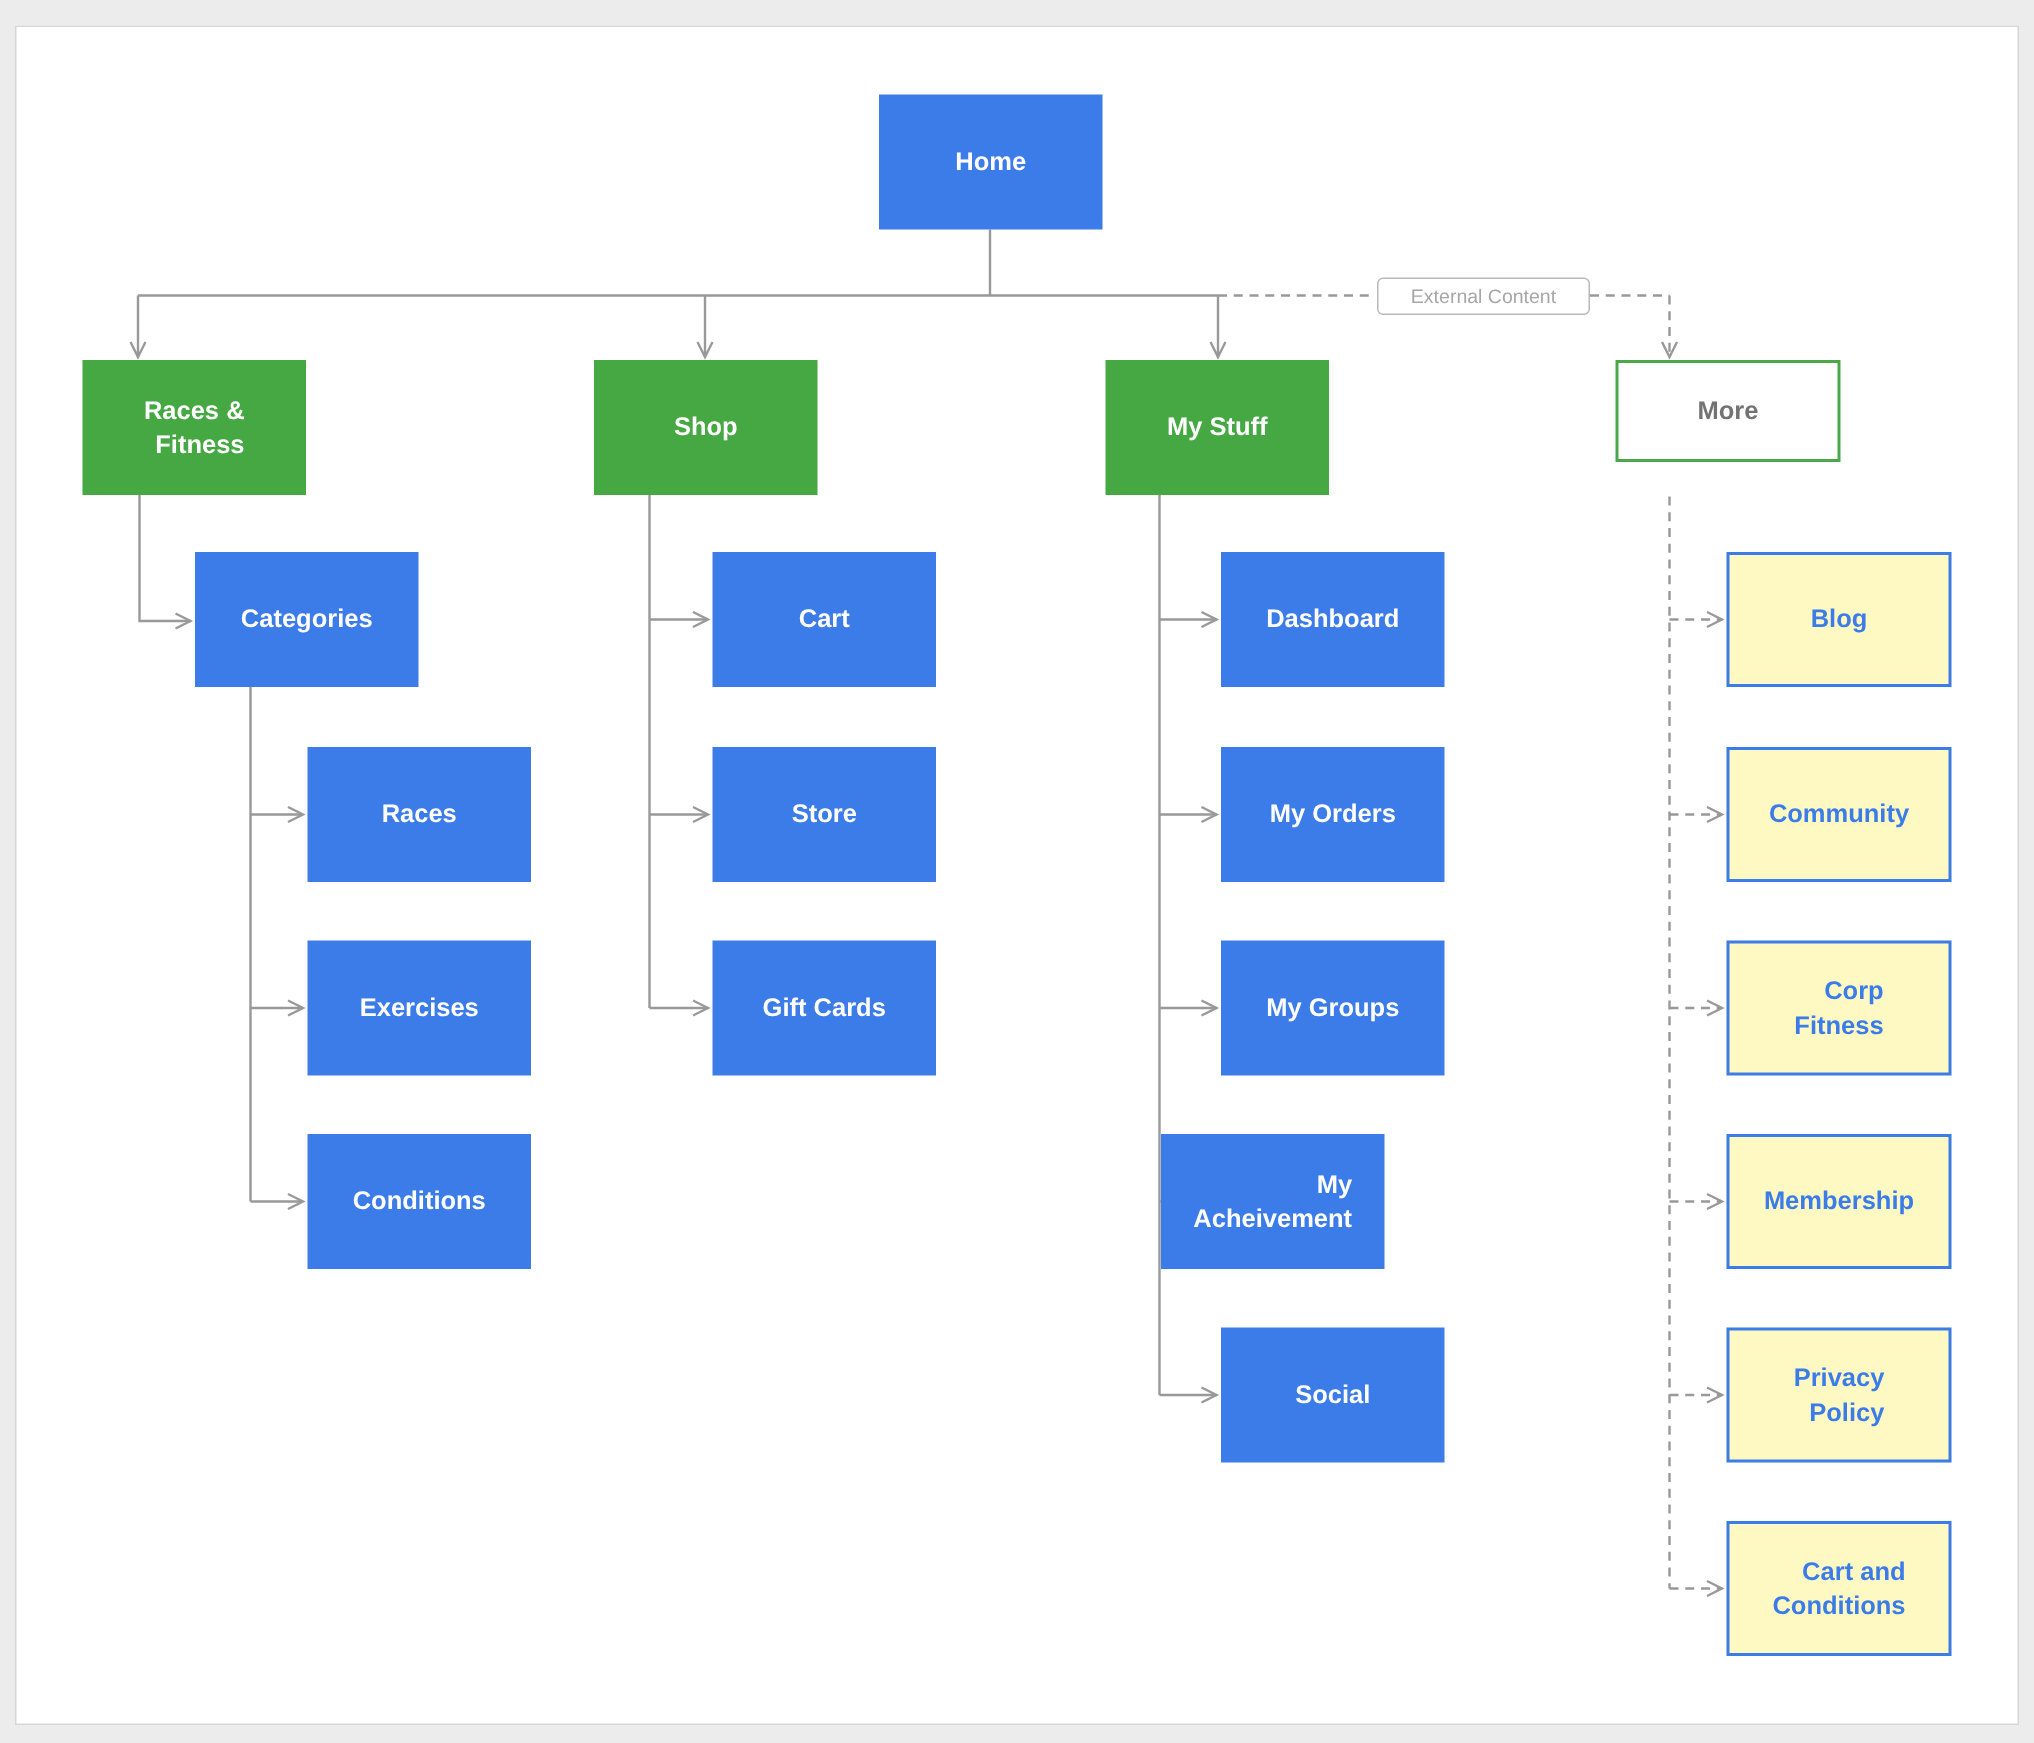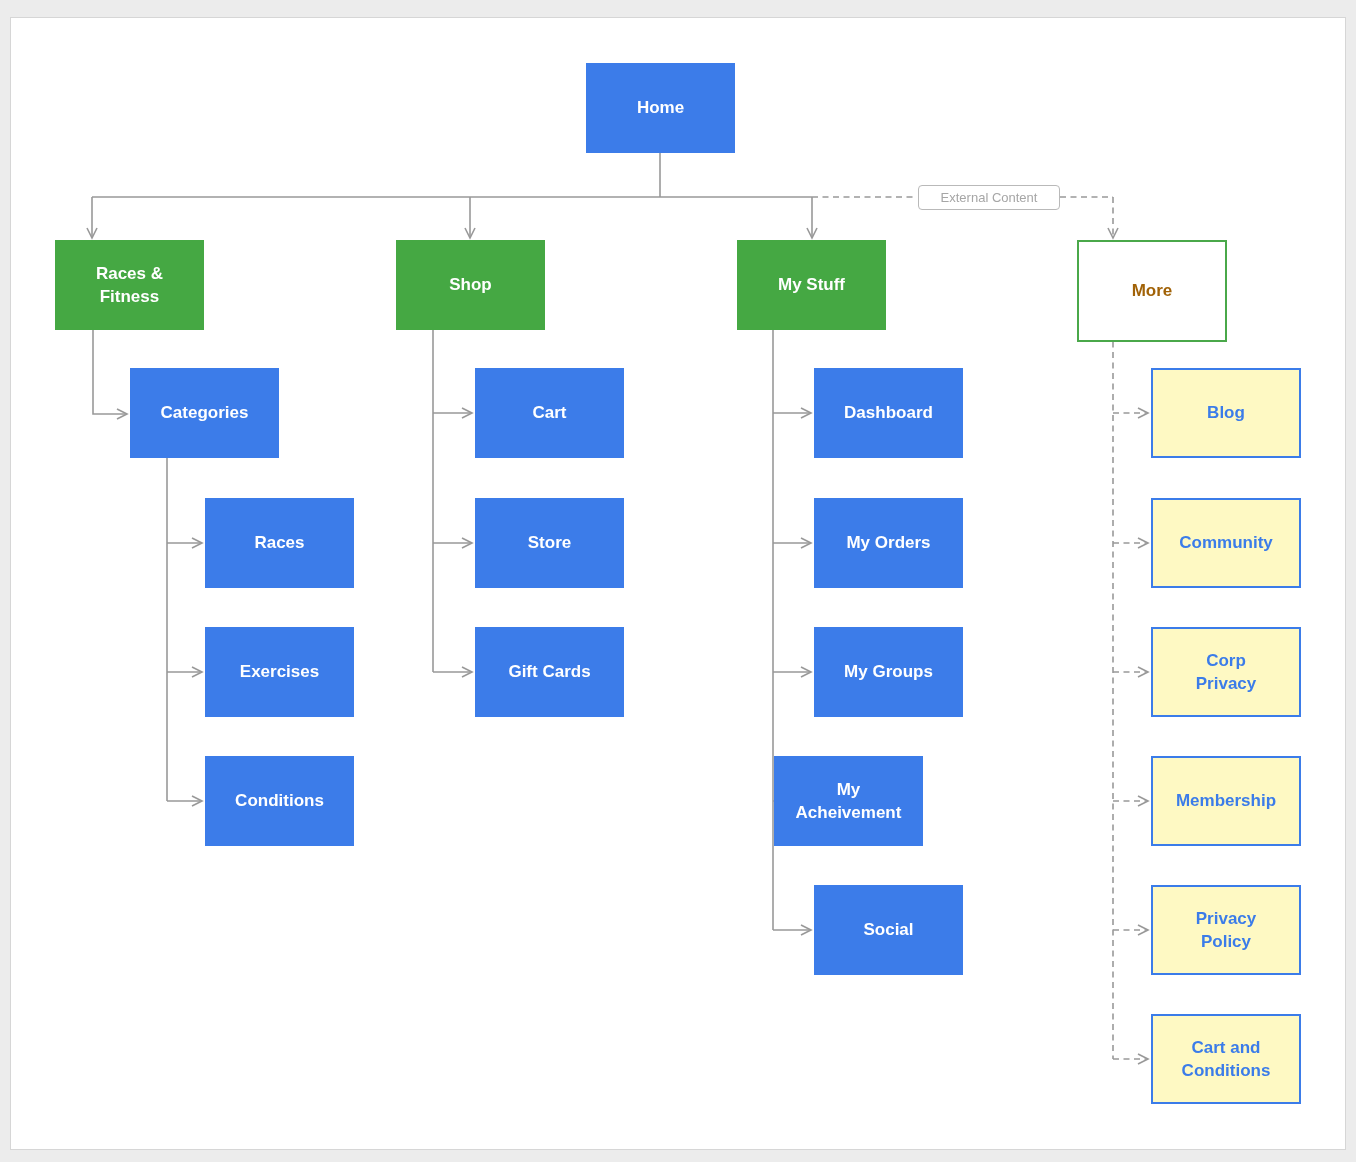--- a/index.html
+++ b/index.html
@@ -24,34 +24,34 @@
     left: 0; top: 0;
     width: 1356px; height: 1162px;
     pointer-events: none;
   }
   .node {
     position: absolute;
     width: 149px; height: 90px;
     display: flex;
     align-items: center;
     justify-content: center;
-    text-align: center;
+    text-align: right;
     font-size: 17px;
     font-weight: 600;
     line-height: 1.38;
     white-space: pre-line;
     cursor: default;
   }
   .node--blue  { background: #3c7ce9; color: #ffffff; }
   .node--green { background: #45a843; color: #ffffff; }
   .node--outline-green {
     background: #ffffff;
     border: 2px solid #4aa84a;
-    color: #a16207;
-    width: 150px; height: 102px;
+    color: #737373;
+    width: 150px; height: 68px;
   }
   .node--outline-blue {
     background: #fef9c3;
     border: 2px solid #3b7ce9;
     color: #3b7ce9;
     width: 150px; height: 90px;
   }
   .edge-label {
     position: absolute;
     left: 918px; top: 185px;
@@ -186,21 +186,21 @@
   </div>
 
   <div class="node node--outline-blue" style="left:1151px;top:368px">
     <span>Blog</span>
   </div>
   <div class="node node--outline-blue" style="left:1151px;top:498px">
     <span>Community</span>
   </div>
   <div class="node node--outline-blue" style="left:1151px;top:627px">
     <span>Corp
-Privacy</span>
+Fitness</span>
   </div>
   <div class="node node--outline-blue" style="left:1151px;top:756px">
     <span>Membership</span>
   </div>
   <div class="node node--outline-blue" style="left:1151px;top:885px">
     <span>Privacy
 Policy</span>
   </div>
   <div class="node node--outline-blue" style="left:1151px;top:1014px">
     <span>Cart and

